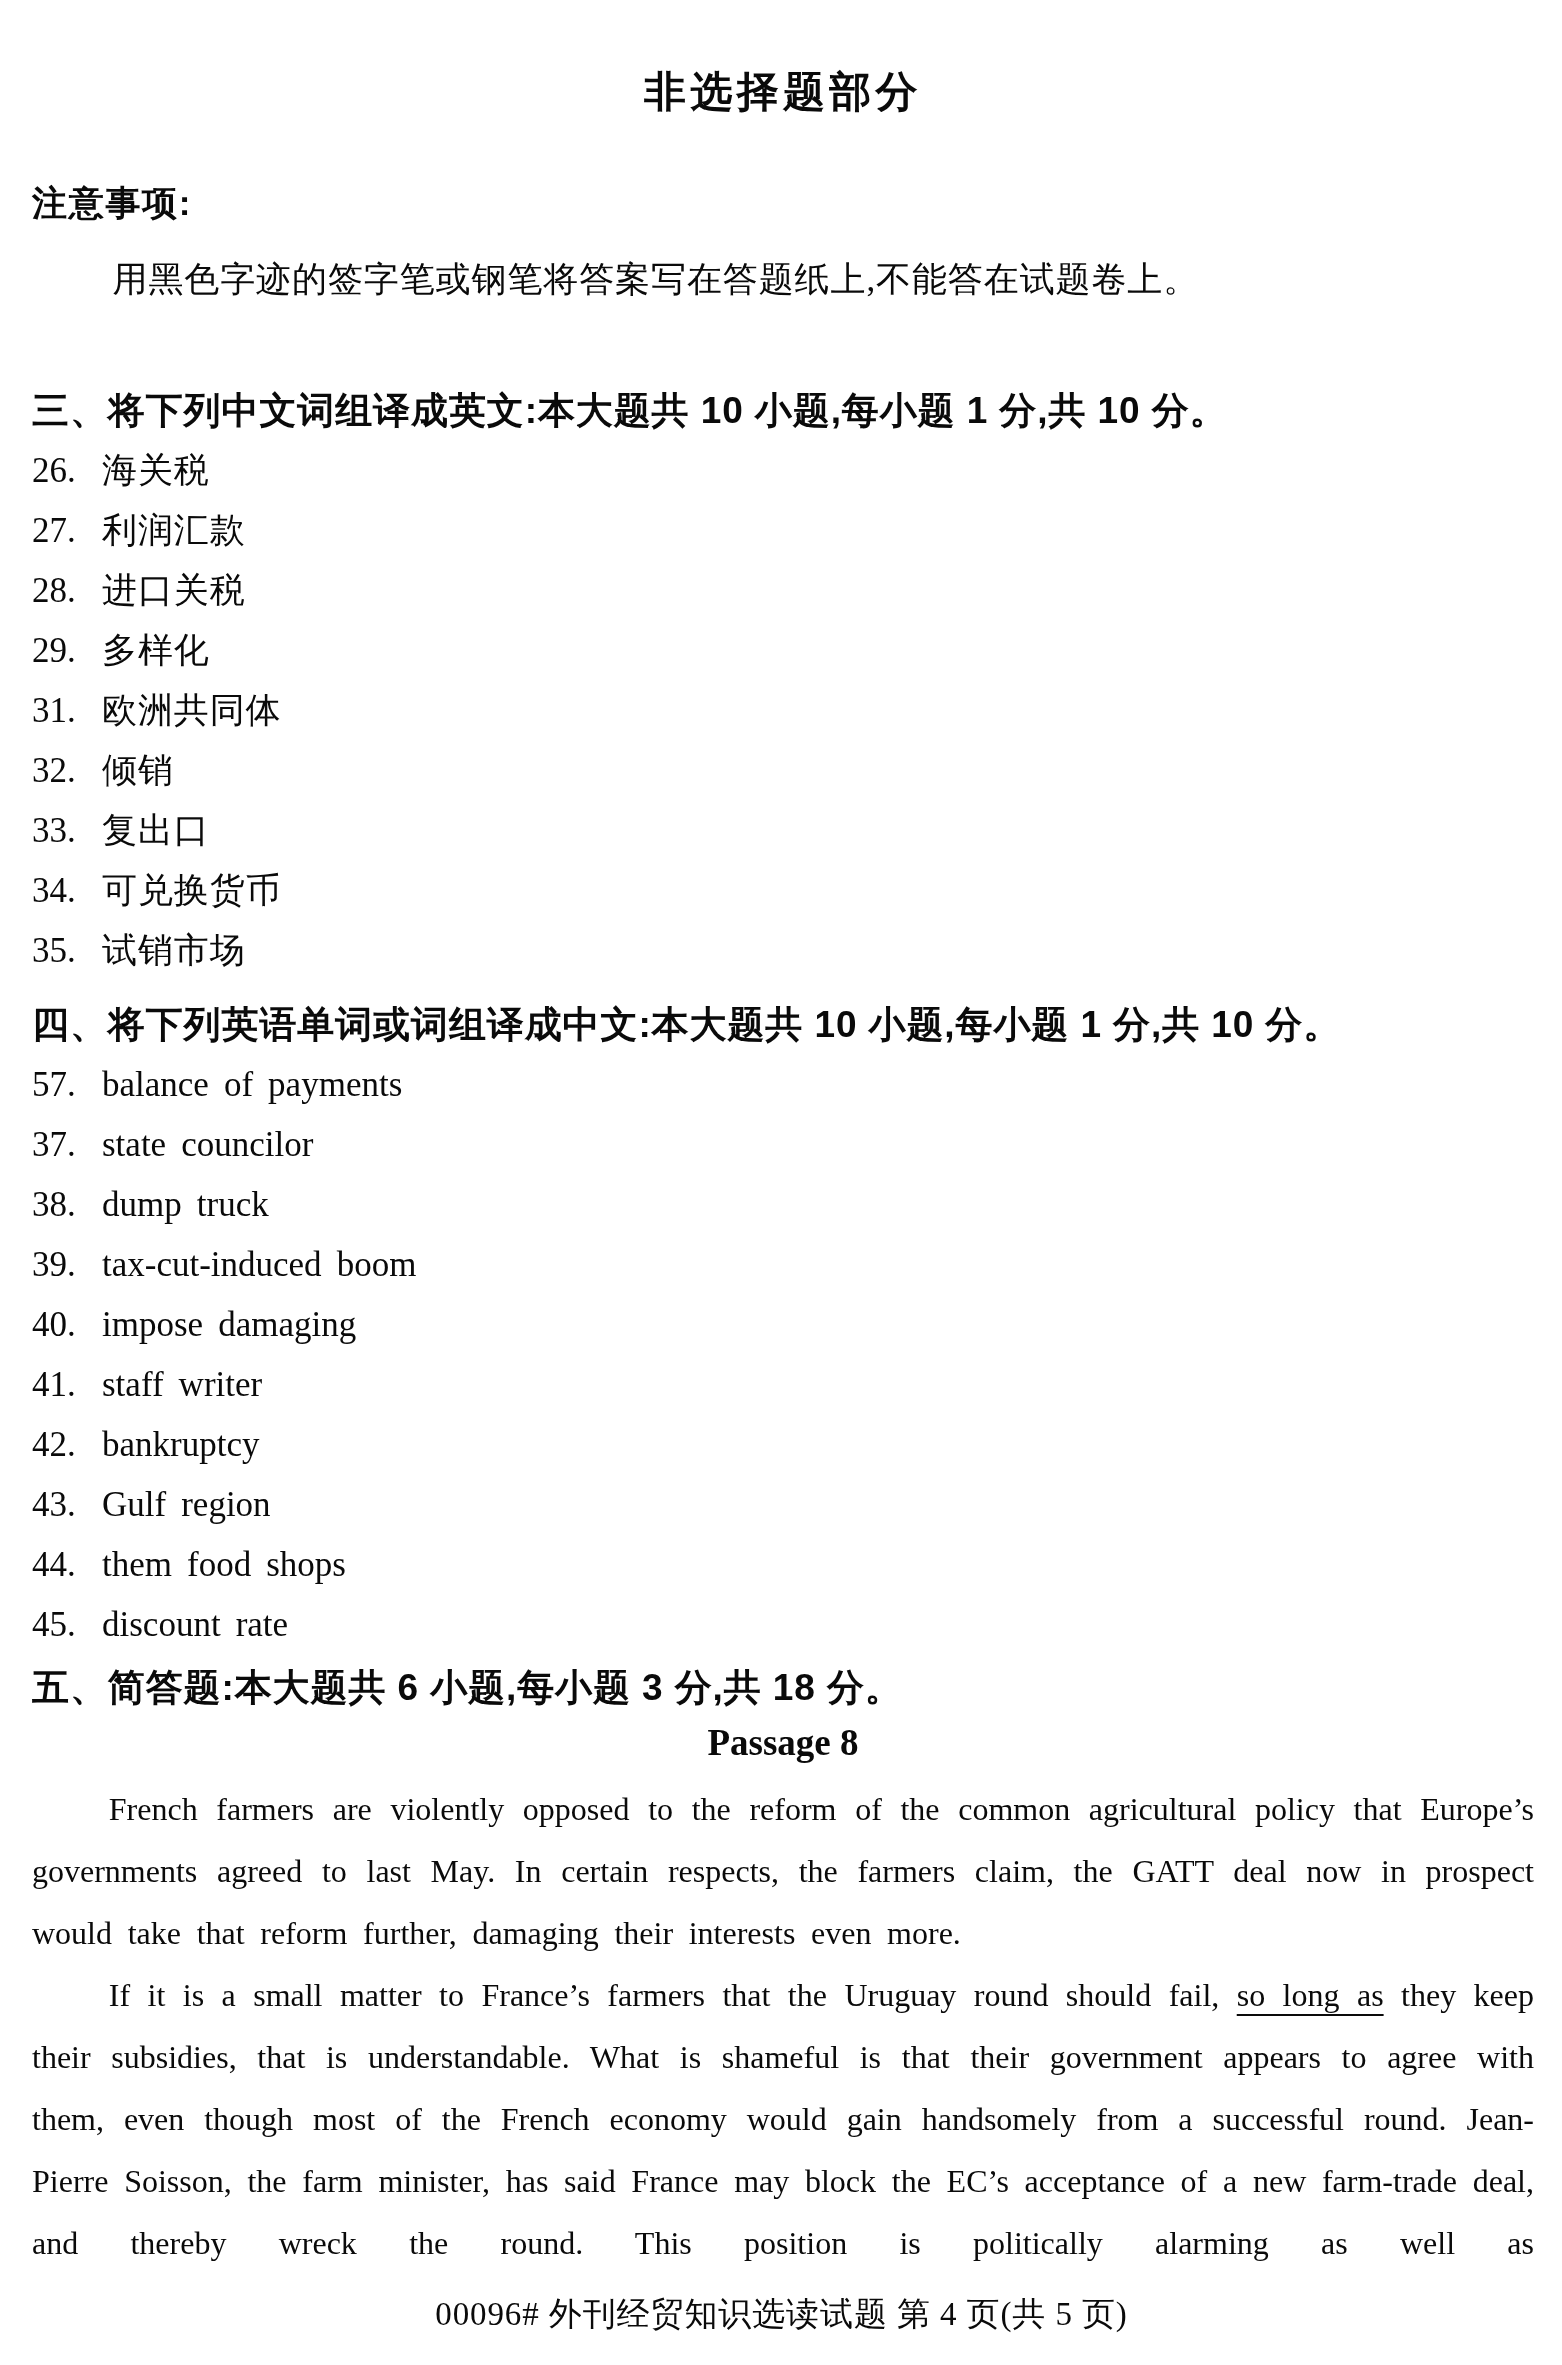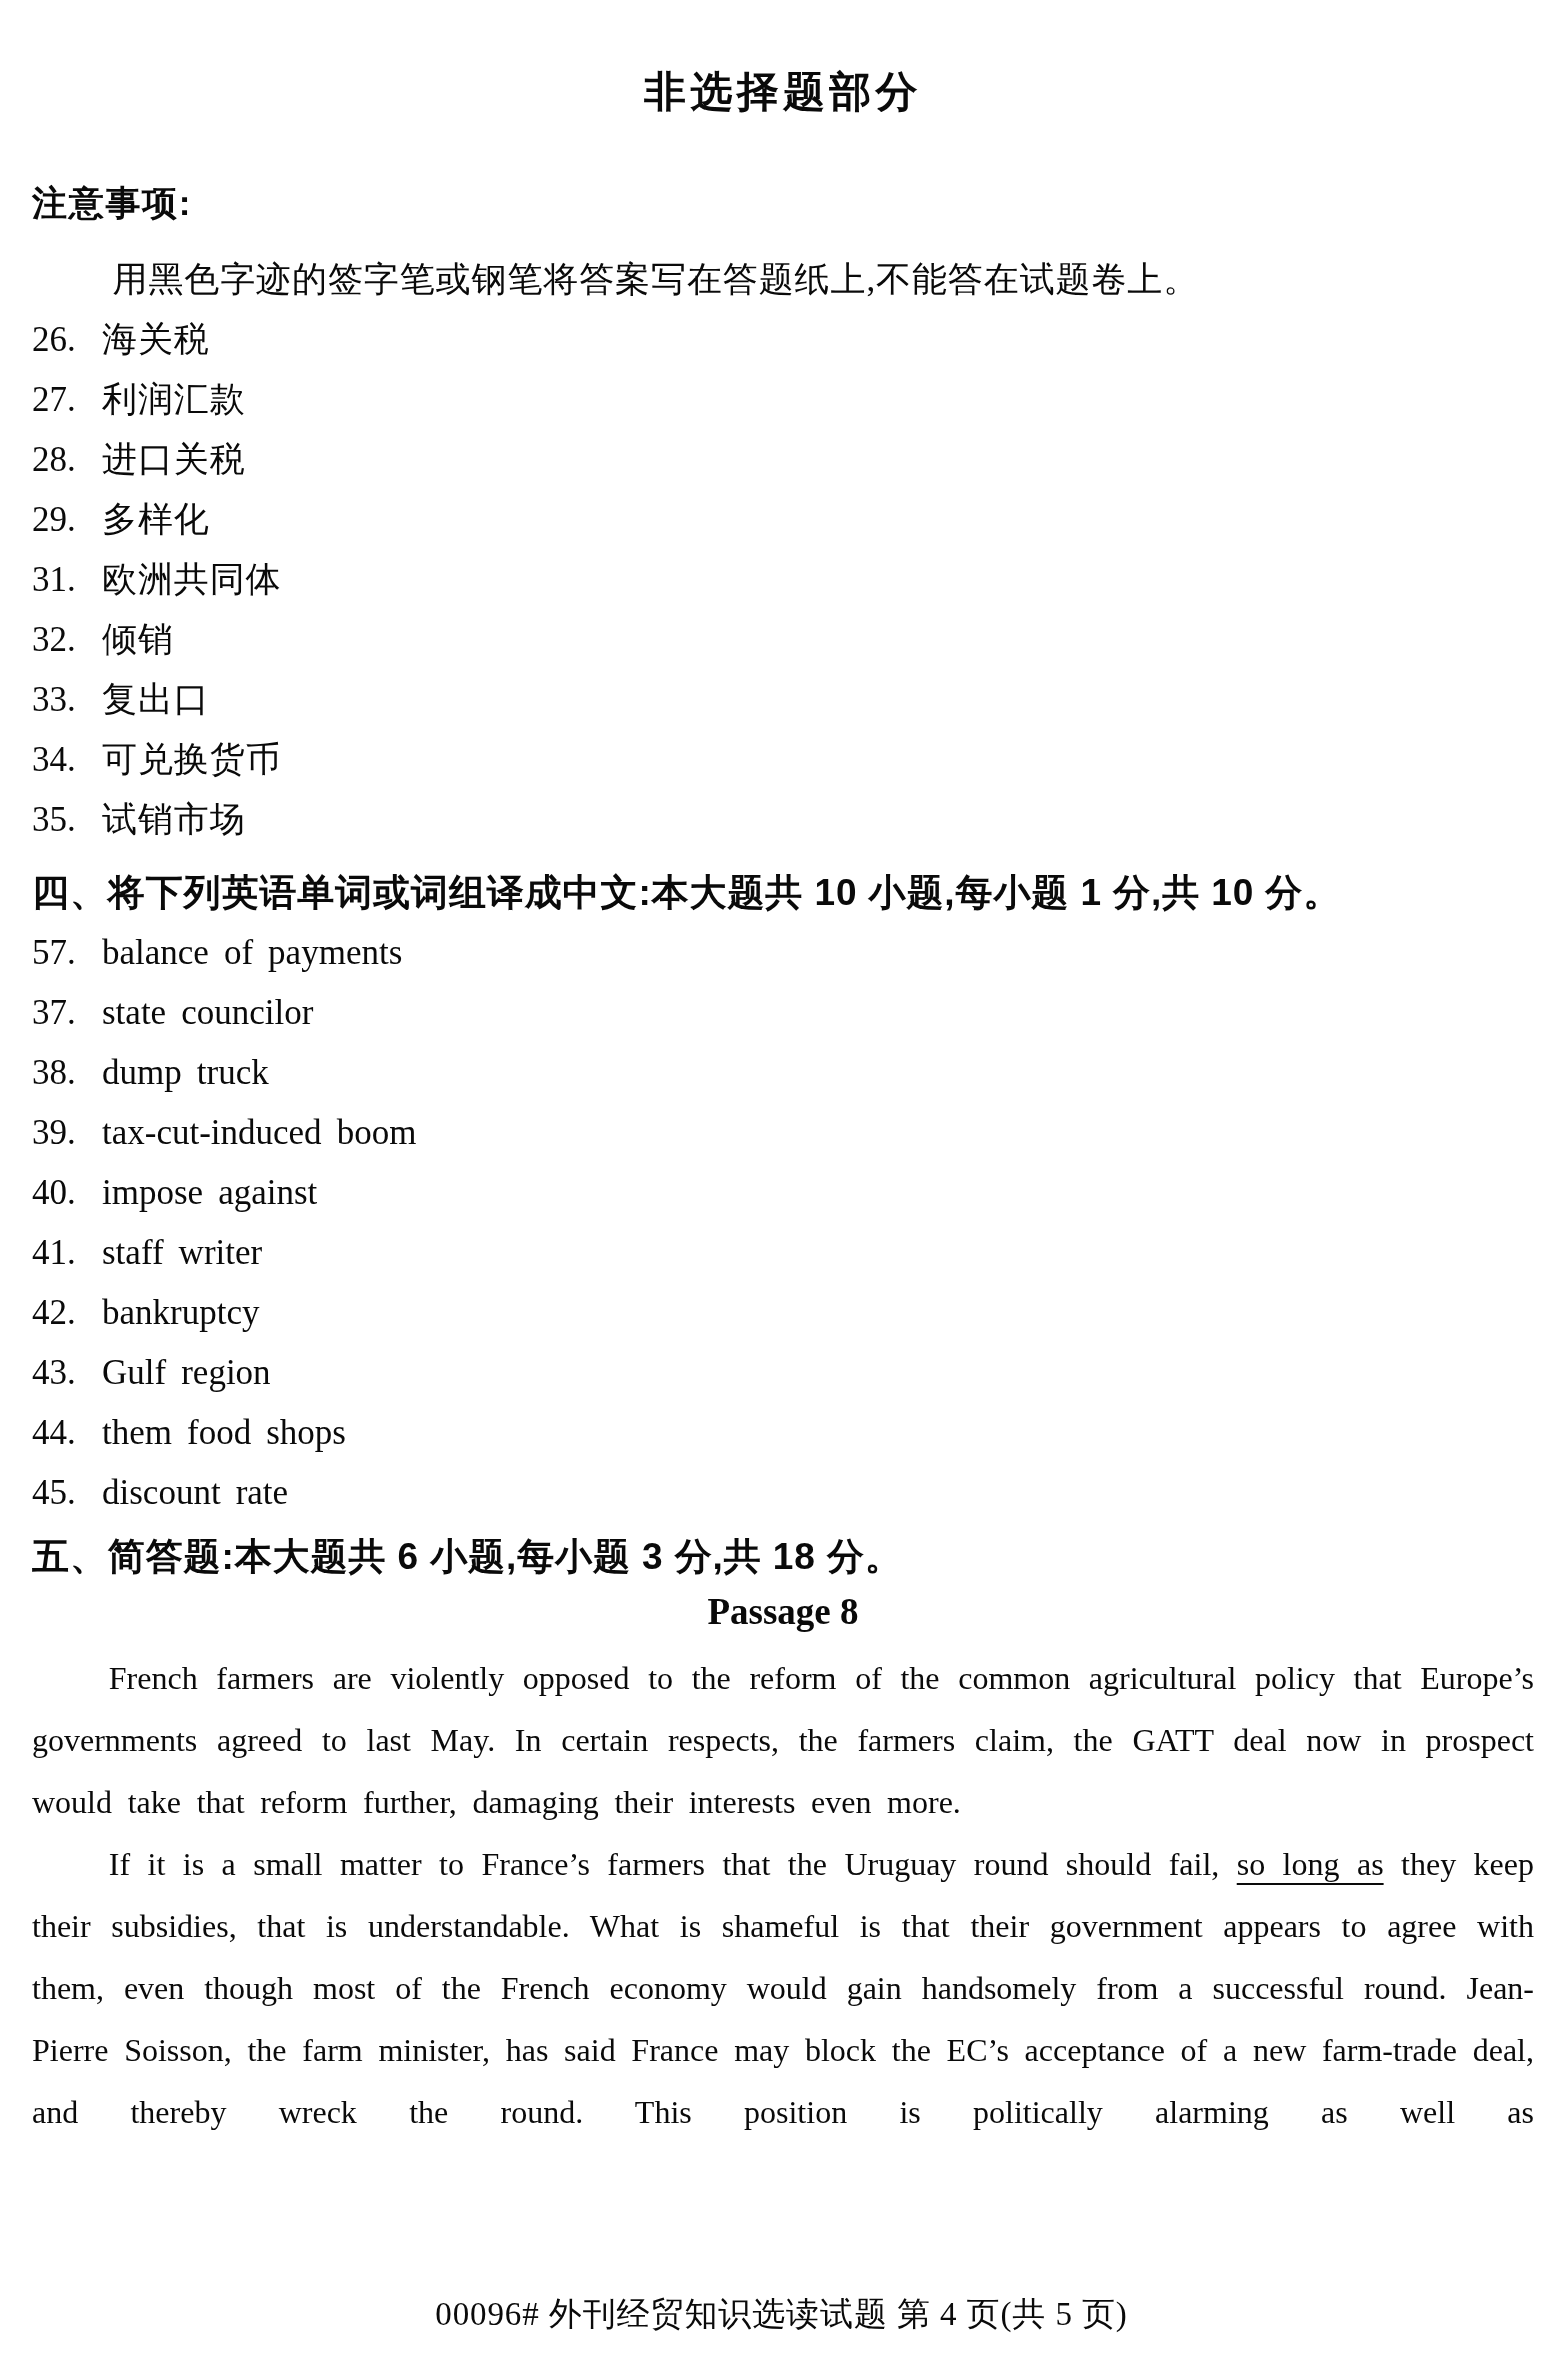--- a/index.html
+++ b/index.html
@@ -98,20 +98,21 @@
 <div class="page">
 
   <h1 class="doc-title hei">非选择题部分</h1>
 
   <div class="notice">
     <div class="notice-heading hei">注意事项:</div>
     <div class="notice-body">用黑色字迹的签字笔或钢笔将答案写在答题纸上,不能答在试题卷上。</div>
   </div>
 
   <div>
+    <div class="section-heading sec3-heading hei">三、将下列中文词组译成英文:本大题共 10 小题,每小题 1 分,共 10 分。</div>
     <div class="q-list">
       <div class="q-row">
         <span class="q-num">26.</span>
         <span class="q-text">海关税</span>
       </div>
       <div class="q-row">
         <span class="q-num">27.</span>
         <span class="q-text">利润汇款</span>
       </div>
       <div class="q-row">
@@ -159,21 +160,21 @@
       <div class="q-row">
         <span class="q-num">38.</span>
         <span class="q-text q-text-en">dump truck</span>
       </div>
       <div class="q-row">
         <span class="q-num">39.</span>
         <span class="q-text q-text-en">tax-cut-induced boom</span>
       </div>
       <div class="q-row">
         <span class="q-num">40.</span>
-        <span class="q-text q-text-en">impose against</span>
+        <span class="q-text q-text-en">impose damaging</span>
       </div>
       <div class="q-row">
         <span class="q-num">41.</span>
         <span class="q-text q-text-en">staff writer</span>
       </div>
       <div class="q-row">
         <span class="q-num">42.</span>
         <span class="q-text q-text-en">bankruptcy</span>
       </div>
       <div class="q-row">

